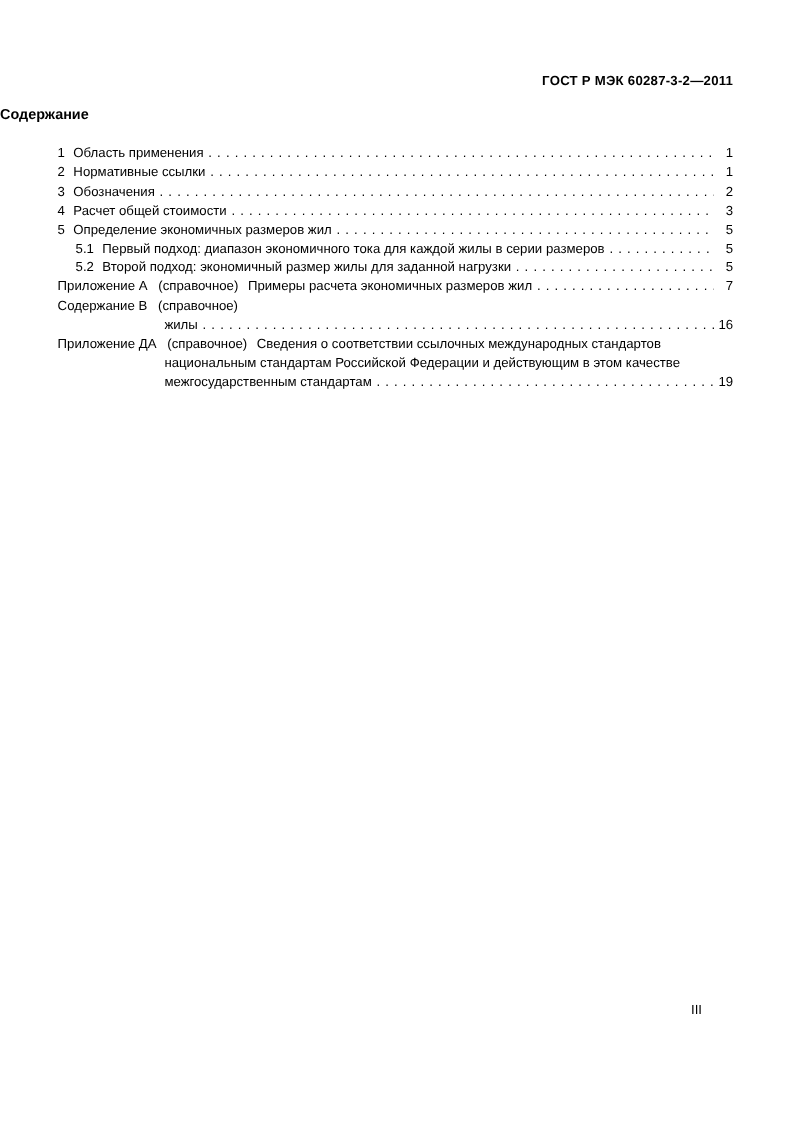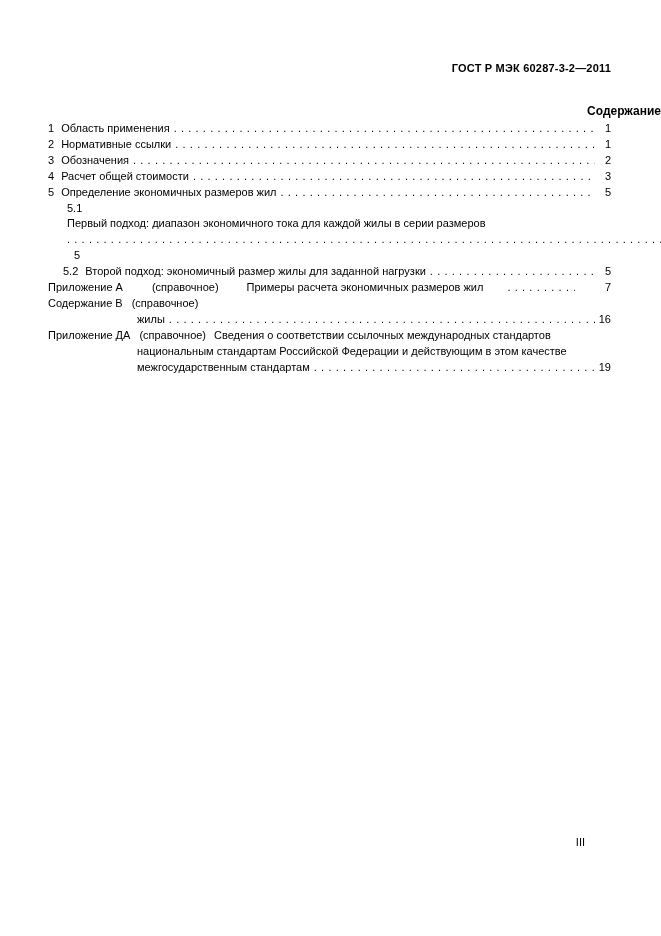--- a/index.html
+++ b/index.html
@@ -22,25 +22,25 @@
     top: 62px;
     left: 66px;
     right: 50px;
     text-align: right;
     font-size: 11px;
     font-weight: bold;
     letter-spacing: 0.2px;
   }
   .doc-title {
     position: absolute;
-    top: 104px;
+    top: 88px;
     left: 0;
     right: 0;
     margin: 0;
-    text-align: right;
+    text-align: left;
     font-size: 12px;
     font-weight: bold;
   }
   .toc {
     position: absolute;
     top: 121px;
     left: 48px;
     width: 563px;
     font-size: 11px;
   }
@@ -113,35 +113,35 @@
     <span class="dots">. . . . . . . . . . . . . . . . . . . . . . . . . . . . . . . . . . . . . . . . . . . . . . . . . . . . . . . . . . . . . . . . . . . . . . . . . . . . . . . . . . . . . . . . . . . . . . . . . . . . . . . . . . . . . . . . . . . . . . . . . . . . . . . . . . . . . . . . . . . . . . . . . . . . . . </span>
     <span class="pagenum">3</span>
   </div>
       <div class="toc-row" style="padding-left: 0px;">
     <span class="num">5</span>
 
     <span class="text">Определение экономичных размеров жил</span>
     <span class="dots">. . . . . . . . . . . . . . . . . . . . . . . . . . . . . . . . . . . . . . . . . . . . . . . . . . . . . . . . . . . . . . . . . . . . . . . . . . . . . . . . . . . . . . . . . . . . . . . . . . . . . . . . . . . . . . . . . . . . . . . . . . . . . . . . . . . . . . . . . . . . . . . . . . . . . . </span>
     <span class="pagenum">5</span>
   </div>
-      <div class="toc-row" style="padding-left: 15px; flex-direction: column;">
+      <div class="toc-row" style="padding-left: 15px;">
     <span class="num">5.1</span>
 
     <span class="text">Первый подход: диапазон экономичного тока для каждой жилы в серии размеров</span>
     <span class="dots">. . . . . . . . . . . . . . . . . . . . . . . . . . . . . . . . . . . . . . . . . . . . . . . . . . . . . . . . . . . . . . . . . . . . . . . . . . . . . . . . . . . . . . . . . . . . . . . . . . . . . . . . . . . . . . . . . . . . . . . . . . . . . . . . . . . . . . . . . . . . . . . . . . . . . . </span>
     <span class="pagenum">5</span>
   </div>
       <div class="toc-row" style="padding-left: 15px;">
     <span class="num">5.2</span>
 
     <span class="text">Второй подход: экономичный размер жилы для заданной нагрузки</span>
     <span class="dots">. . . . . . . . . . . . . . . . . . . . . . . . . . . . . . . . . . . . . . . . . . . . . . . . . . . . . . . . . . . . . . . . . . . . . . . . . . . . . . . . . . . . . . . . . . . . . . . . . . . . . . . . . . . . . . . . . . . . . . . . . . . . . . . . . . . . . . . . . . . . . . . . . . . . . . </span>
     <span class="pagenum">5</span>
   </div>
-      <div class="toc-row" style="padding-left: 0px; gap: 20px;">
+      <div class="toc-row" style="padding-left: 0px;">
 
     <span class="label">Приложение А</span>
     <span class="tag">(справочное)</span>
     <span class="text">Примеры расчета экономичных размеров жил</span>
     <span class="dots">. . . . . . . . . . . . . . . . . . . . . . . . . . . . . . . . . . . . . . . . . . . . . . . . . . . . . . . . . . . . . . . . . . . . . . . . . . . . . . . . . . . . . . . . . . . . . . . . . . . . . . . . . . . . . . . . . . . . . . . . . . . . . . . . . . . . . . . . . . . . . . . . . . . . . . </span>
     <span class="pagenum">7</span>
   </div>
       <div class="toc-row" style="padding-left: 0px;">
 
     <span class="label">Содержание В</span>

